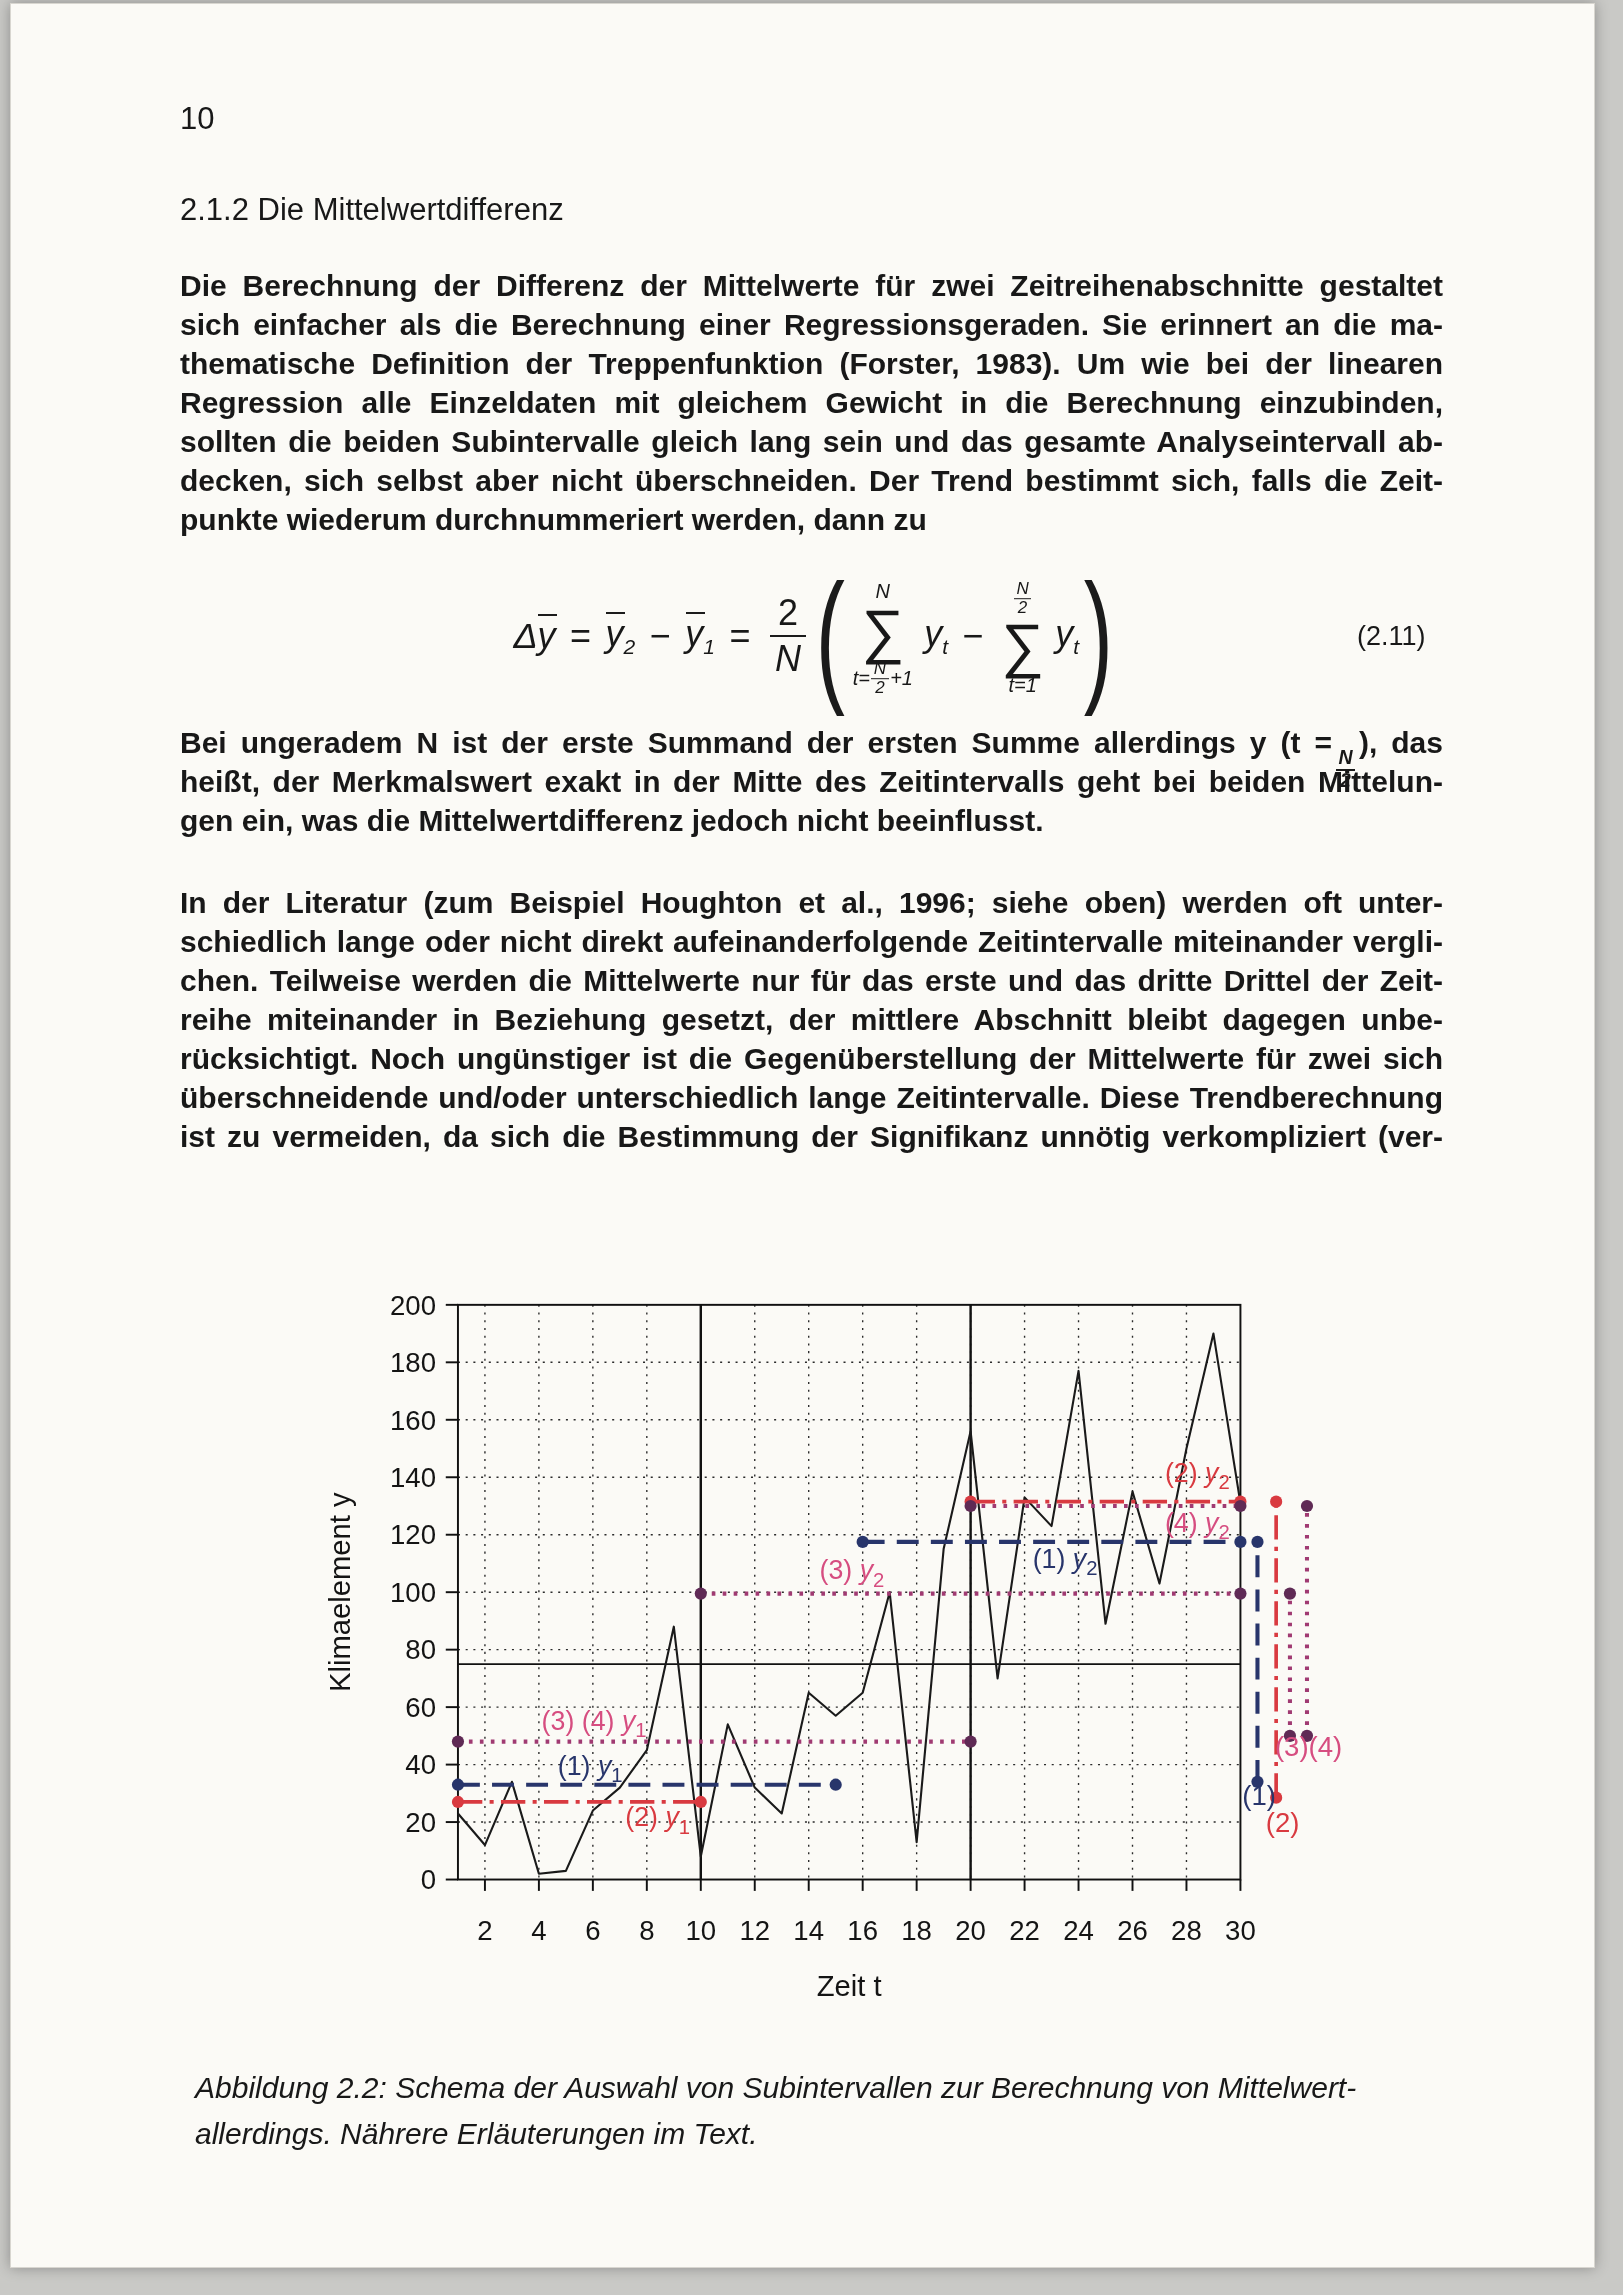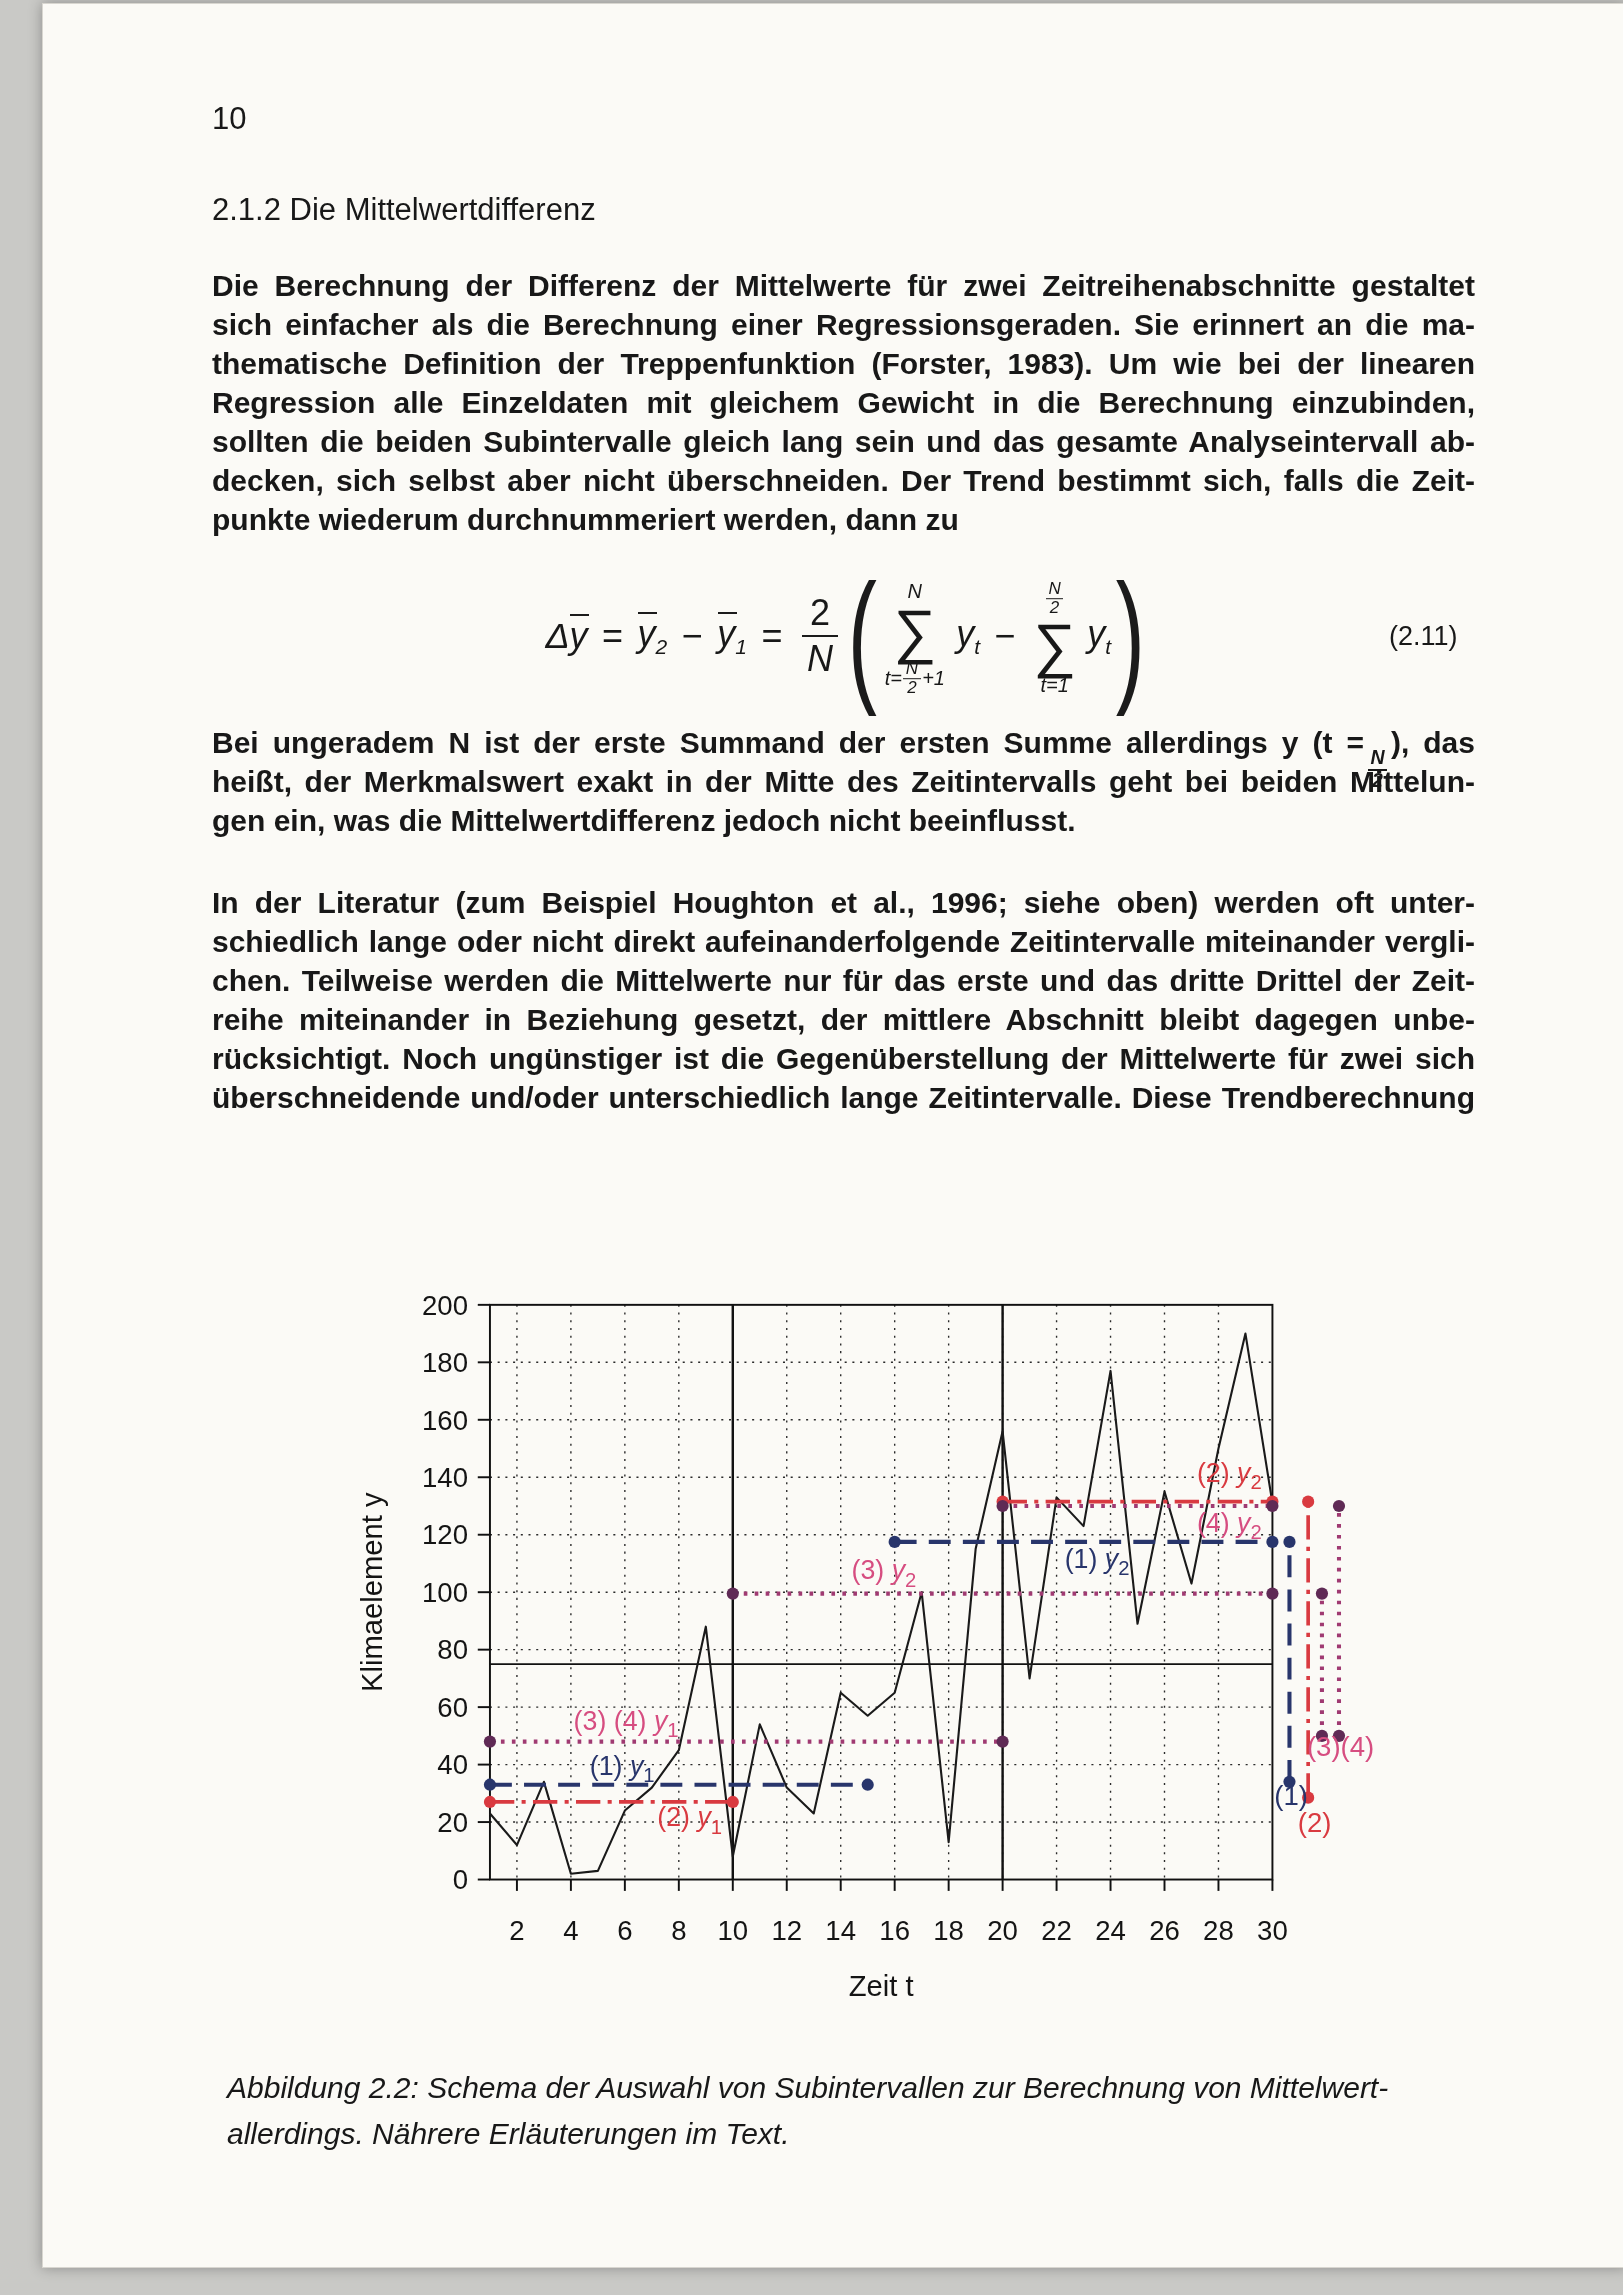--- a/index.html
+++ b/index.html
@@ -1,18 +1,18 @@
 <!DOCTYPE html>
 <html style="font-size:13px"><head>
 <meta charset="utf-8">
 <style>
   html,body{margin:0;padding:0;}
   body{width:1623px;height:2295px;background:#c9c9c6;overflow:hidden;
        font-family:"Liberation Sans",sans-serif;color:#181818;}
-  .stage{position:absolute;left:0;top:0;width:1540px;height:2295px;margin-left:32px;}
+  .stage{position:absolute;left:0;top:0;width:1540px;height:2295px;}
   .page-bg{position:absolute;left:9.7px;top:3.2px;width:1583px;height:2263px;
            background:#fbfaf6;box-shadow:0 0 13px rgba(0,0,0,.30);border:0.8px solid #d8d6d0;}
   .page-num{position:absolute;left:180px;top:101px;font-size:31px;}
   .heading{position:absolute;left:180px;top:192px;font-size:31px;font-weight:400;margin:0;}
   .para{position:absolute;left:180px;width:1263px;}
   .p1{top:269px}.p2{top:726px}.p3{top:886px}
   .jline{height:39px;font-size:30px;white-space:normal;text-align:justify;text-align-last:justify;font-weight:bold;}
   .jline.last{text-align-last:left;}
   
   .ifrac{display:inline-flex;flex-direction:column;align-items:center;line-height:1.02;
@@ -116,20 +116,21 @@
     <div class="jline last">gen ein, was die Mittelwertdifferenz jedoch nicht beeinflusst.</div>
   </div>
 
   <div class="para p3">
     <div class="jline">In der Literatur (zum Beispiel Houghton et al., 1996; siehe oben) werden oft unter-</div>
     <div class="jline">schiedlich lange oder nicht direkt aufeinanderfolgende Zeitintervalle miteinander vergli-</div>
     <div class="jline">chen. Teilweise werden die Mittelwerte nur für das erste und das dritte Drittel der Zeit-</div>
     <div class="jline">reihe miteinander in Beziehung gesetzt, der mittlere Abschnitt bleibt dagegen unbe-</div>
     <div class="jline">rücksichtigt. Noch ungünstiger ist die Gegenüberstellung der Mittelwerte für zwei sich</div>
     <div class="jline">überschneidende und/oder unterschiedlich lange Zeitintervalle. Diese Trendberechnung</div>
+    <div class="jline">ist zu vermeiden, da sich die Bestimmung der Signifikanz unnötig verkompliziert (ver-</div>
   </div>
 
   <svg id="chart-svg" width="1088" height="763" viewBox="0 0 1340 940">
       <g>
         <line x1="187" y1="675.2" x2="1151" y2="675.2" stroke="#2b2b2b" stroke-width="1.7" stroke-dasharray="2.5 7"></line>
         <line x1="187" y1="604.4" x2="1151" y2="604.4" stroke="#2b2b2b" stroke-width="1.7" stroke-dasharray="2.5 7"></line>
         <line x1="187" y1="533.6" x2="1151" y2="533.6" stroke="#2b2b2b" stroke-width="1.7" stroke-dasharray="2.5 7"></line>
         <line x1="187" y1="462.8" x2="1151" y2="462.8" stroke="#2b2b2b" stroke-width="1.7" stroke-dasharray="2.5 7"></line>
         <line x1="187" y1="392" x2="1151" y2="392" stroke="#2b2b2b" stroke-width="1.7" stroke-dasharray="2.5 7"></line>
         <line x1="187" y1="321.2" x2="1151" y2="321.2" stroke="#2b2b2b" stroke-width="1.7" stroke-dasharray="2.5 7"></line>

